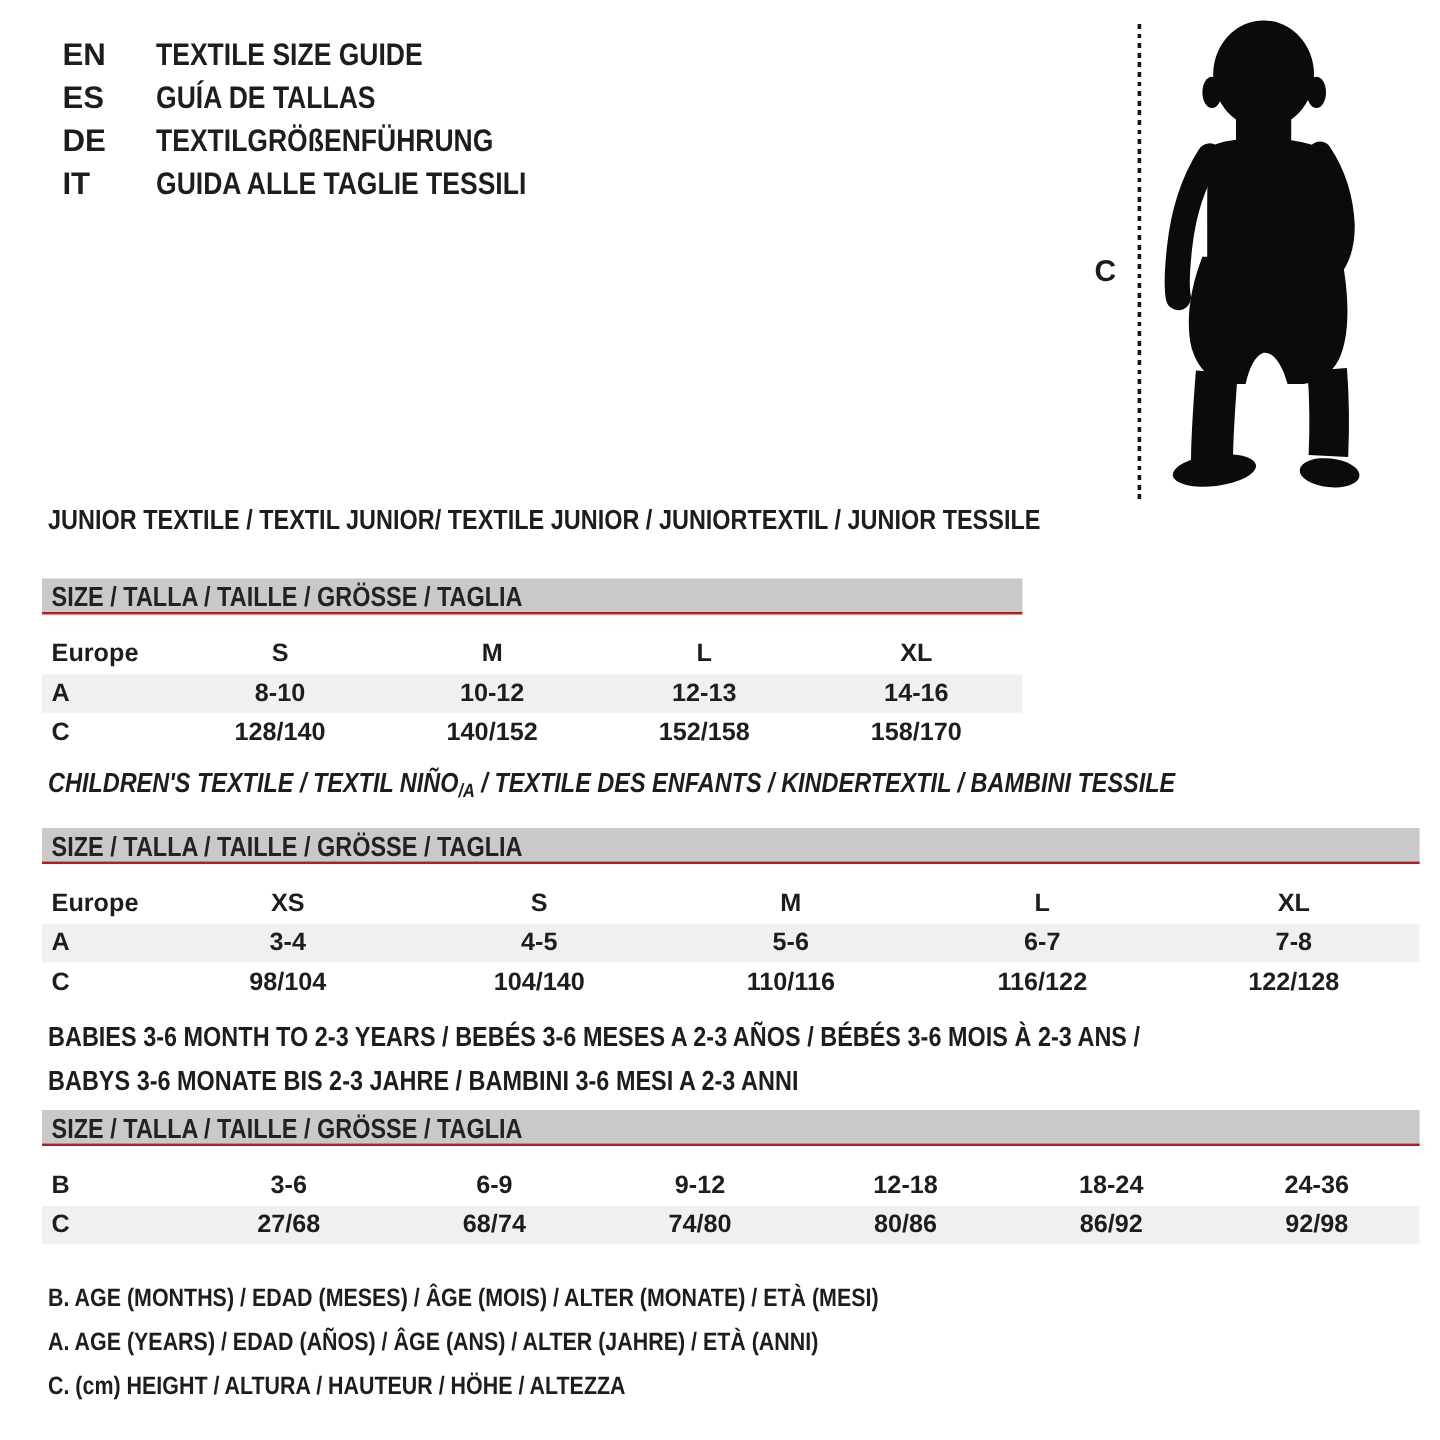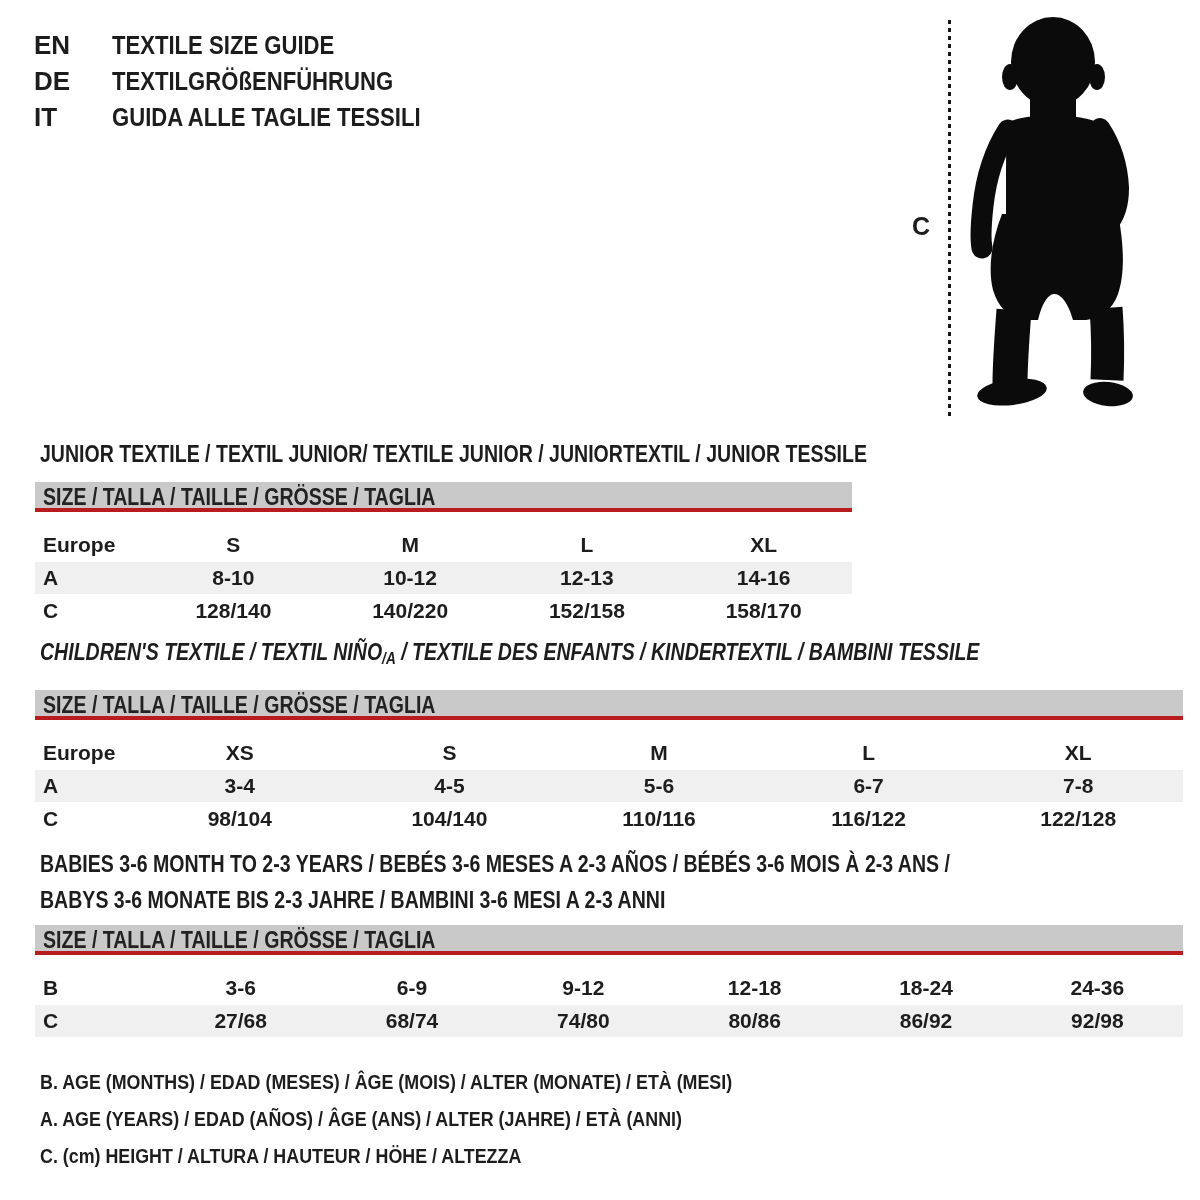--- a/index.html
+++ b/index.html
@@ -8,50 +8,50 @@
     position: relative;
     font-family: "Liberation Sans", "DejaVu Sans", sans-serif;
     font-weight: bold;
     color: #1d1d1d;
     overflow: hidden;
   }
   .abs { position: absolute; }
   .cond { transform: scaleX(0.85); transform-origin: 0 50%; white-space: nowrap; display: inline-block; }
 
   
-  .langs { left: 34px; top: 27px; }
+  .langs { left: 52px; top: 27px; }
   .lang-row { display: flex; height: 36px; align-items: center; font-size: 26px; }
   .lang-code { width: 78px; flex: 0 0 78px; }
   .lang-label { white-space: nowrap; }
 
   
   .dash-line {
     left: 948px; top: 20px; width: 3px; height: 396px;
     background: repeating-linear-gradient(to bottom, #161616 0 4px, transparent 4px 8px);
   }
   .c-label { left: 912px; top: 212px; font-size: 25px; }
   .toddler { left: 962px; top: 14px; }
 
   
   .sec-title { left: 40px; font-size: 23px; line-height: 25px; }
-  .junior-title { top: 442px; }
+  .junior-title { top: 421px; }
   .children-title { top: 640px; font-style: italic; }
   .babies-title1 { top: 852px; }
   .babies-title2 { top: 888px; }
   .nio-sub { font-size: 16px; vertical-align: -4px; }
 
   
   .tbl { left: 35px; }
   .junior-tbl  { top: 482px; width: 817px; }
   .children-tbl{ top: 690px; width: 1148px; }
   .babies-tbl  { top: 925px; width: 1148px; }
   .size-bar {
     height: 30px; line-height: 30px;
     background: #c9c9c9;
-    border-bottom: 4px solid #b91c1c;
+    border-bottom: 2px solid #b91c1c;
     padding-left: 8px;
     font-size: 23px; color: #222;
     overflow: hidden;
   }
   .trow { display: grid; align-items: center; font-size: 21px; }
   .trow.head  { height: 34px; margin-top: 16px; }
   .trow.data  { height: 32px; }
   .trow.tall  { height: 34px; }
   .jr-grid { grid-template-columns: 110px repeat(4, 1fr); }
   .ch-grid { grid-template-columns: 100px repeat(5, 1fr); }
@@ -64,20 +64,24 @@
   .legend { left: 40px; top: 1063px; }
   .legend-line { height: 37px; line-height: 37px; font-size: 21px; }
 </style>
 </head>
 <body>
 
 <div class="abs langs">
   <div class="lang-row">
     <span class="lang-code">EN</span>
     <span class="lang-label cond">TEXTILE SIZE GUIDE</span>
+  </div>
+  <div class="lang-row">
+    <span class="lang-code">ES</span>
+    <span class="lang-label cond">GUÍA DE TALLAS</span>
   </div>
   <div class="lang-row">
     <span class="lang-code">DE</span>
     <span class="lang-label cond">TEXTILGRÖßENFÜHRUNG</span>
   </div>
   <div class="lang-row">
     <span class="lang-code">IT</span>
     <span class="lang-label cond">GUIDA ALLE TAGLIE TESSILI</span>
   </div>
 </div>
@@ -118,21 +122,21 @@
   <div class="trow data shaded jr-grid">
     <span class="cell first">A</span>
     <span class="cell">8-10</span>
     <span class="cell">10-12</span>
     <span class="cell">12-13</span>
     <span class="cell">14-16</span>
   </div>
   <div class="trow tall jr-grid">
     <span class="cell first">C</span>
     <span class="cell">128/140</span>
-    <span class="cell">140/220</span>
+    <span class="cell">140/152</span>
     <span class="cell">152/158</span>
     <span class="cell">158/170</span>
   </div>
 </div>
 
 <div class="abs sec-title children-title">
   <span class="cond"><span>CHILDREN'S TEXTILE / TEXTIL NIÑO</span><span class="nio-sub">/A</span><span> / TEXTILE DES ENFANTS / KINDERTEXTIL / BAMBINI TESSILE</span></span>
 </div>
 <div class="abs tbl children-tbl">
   <div class="size-bar">

